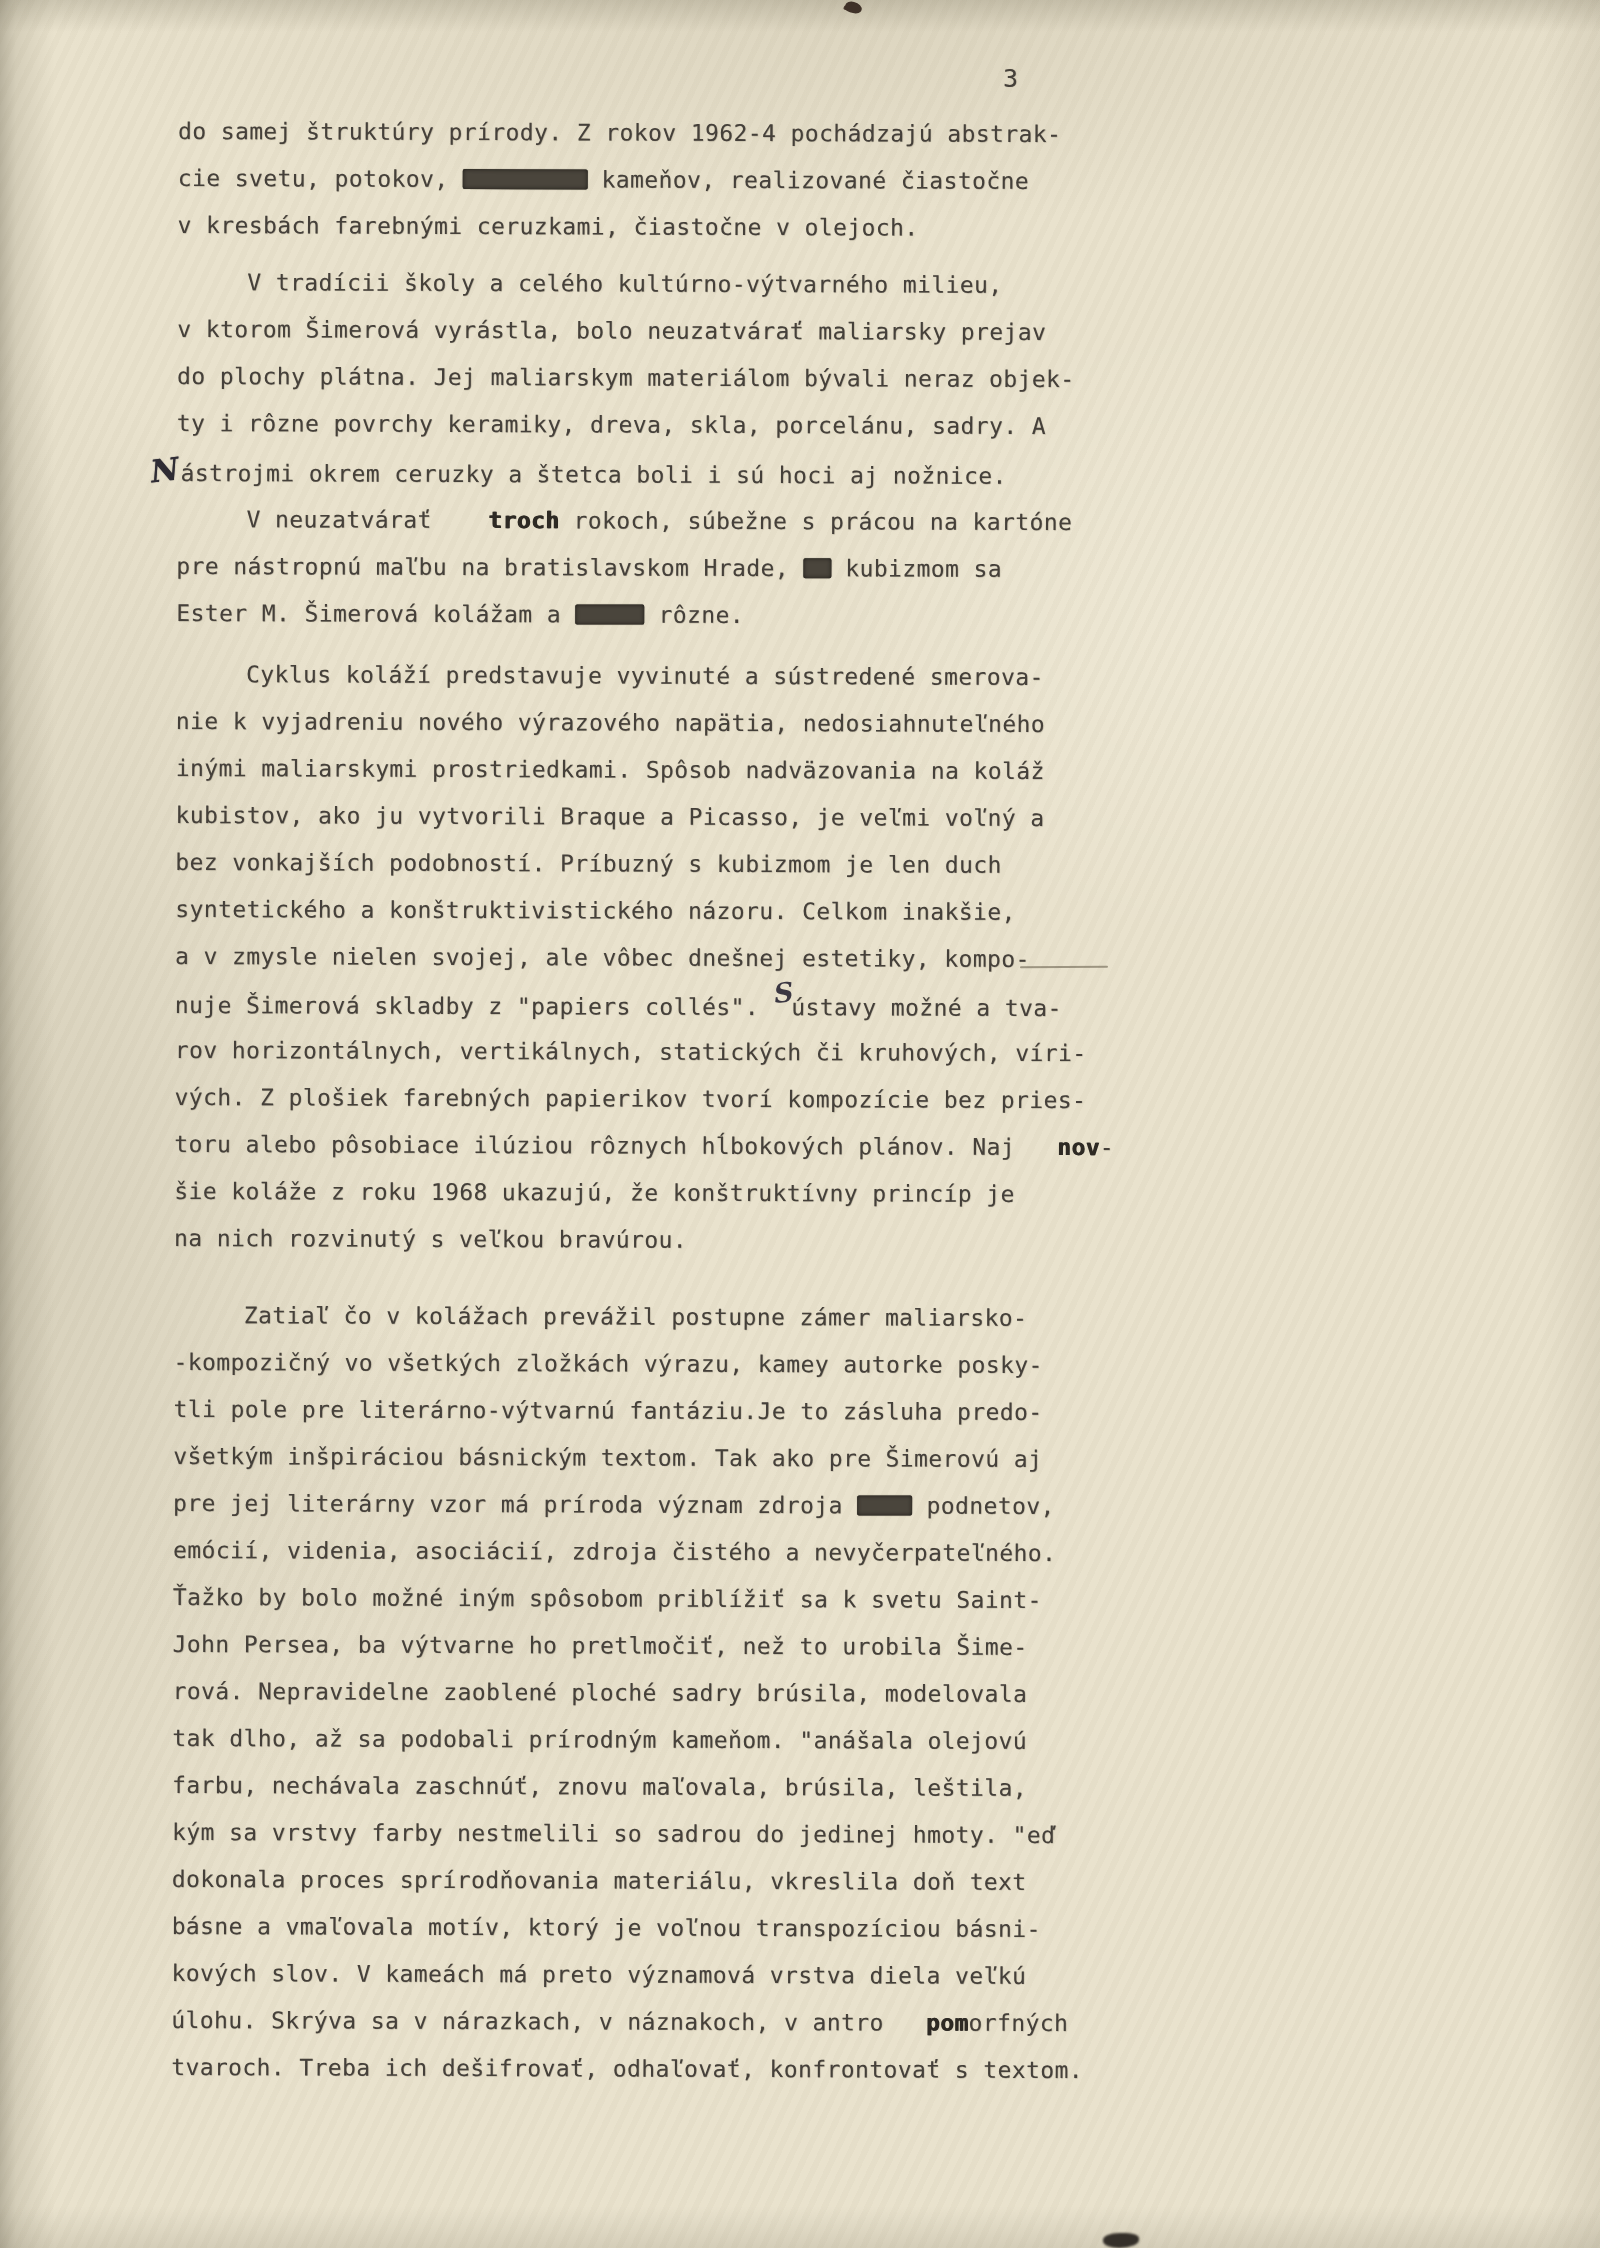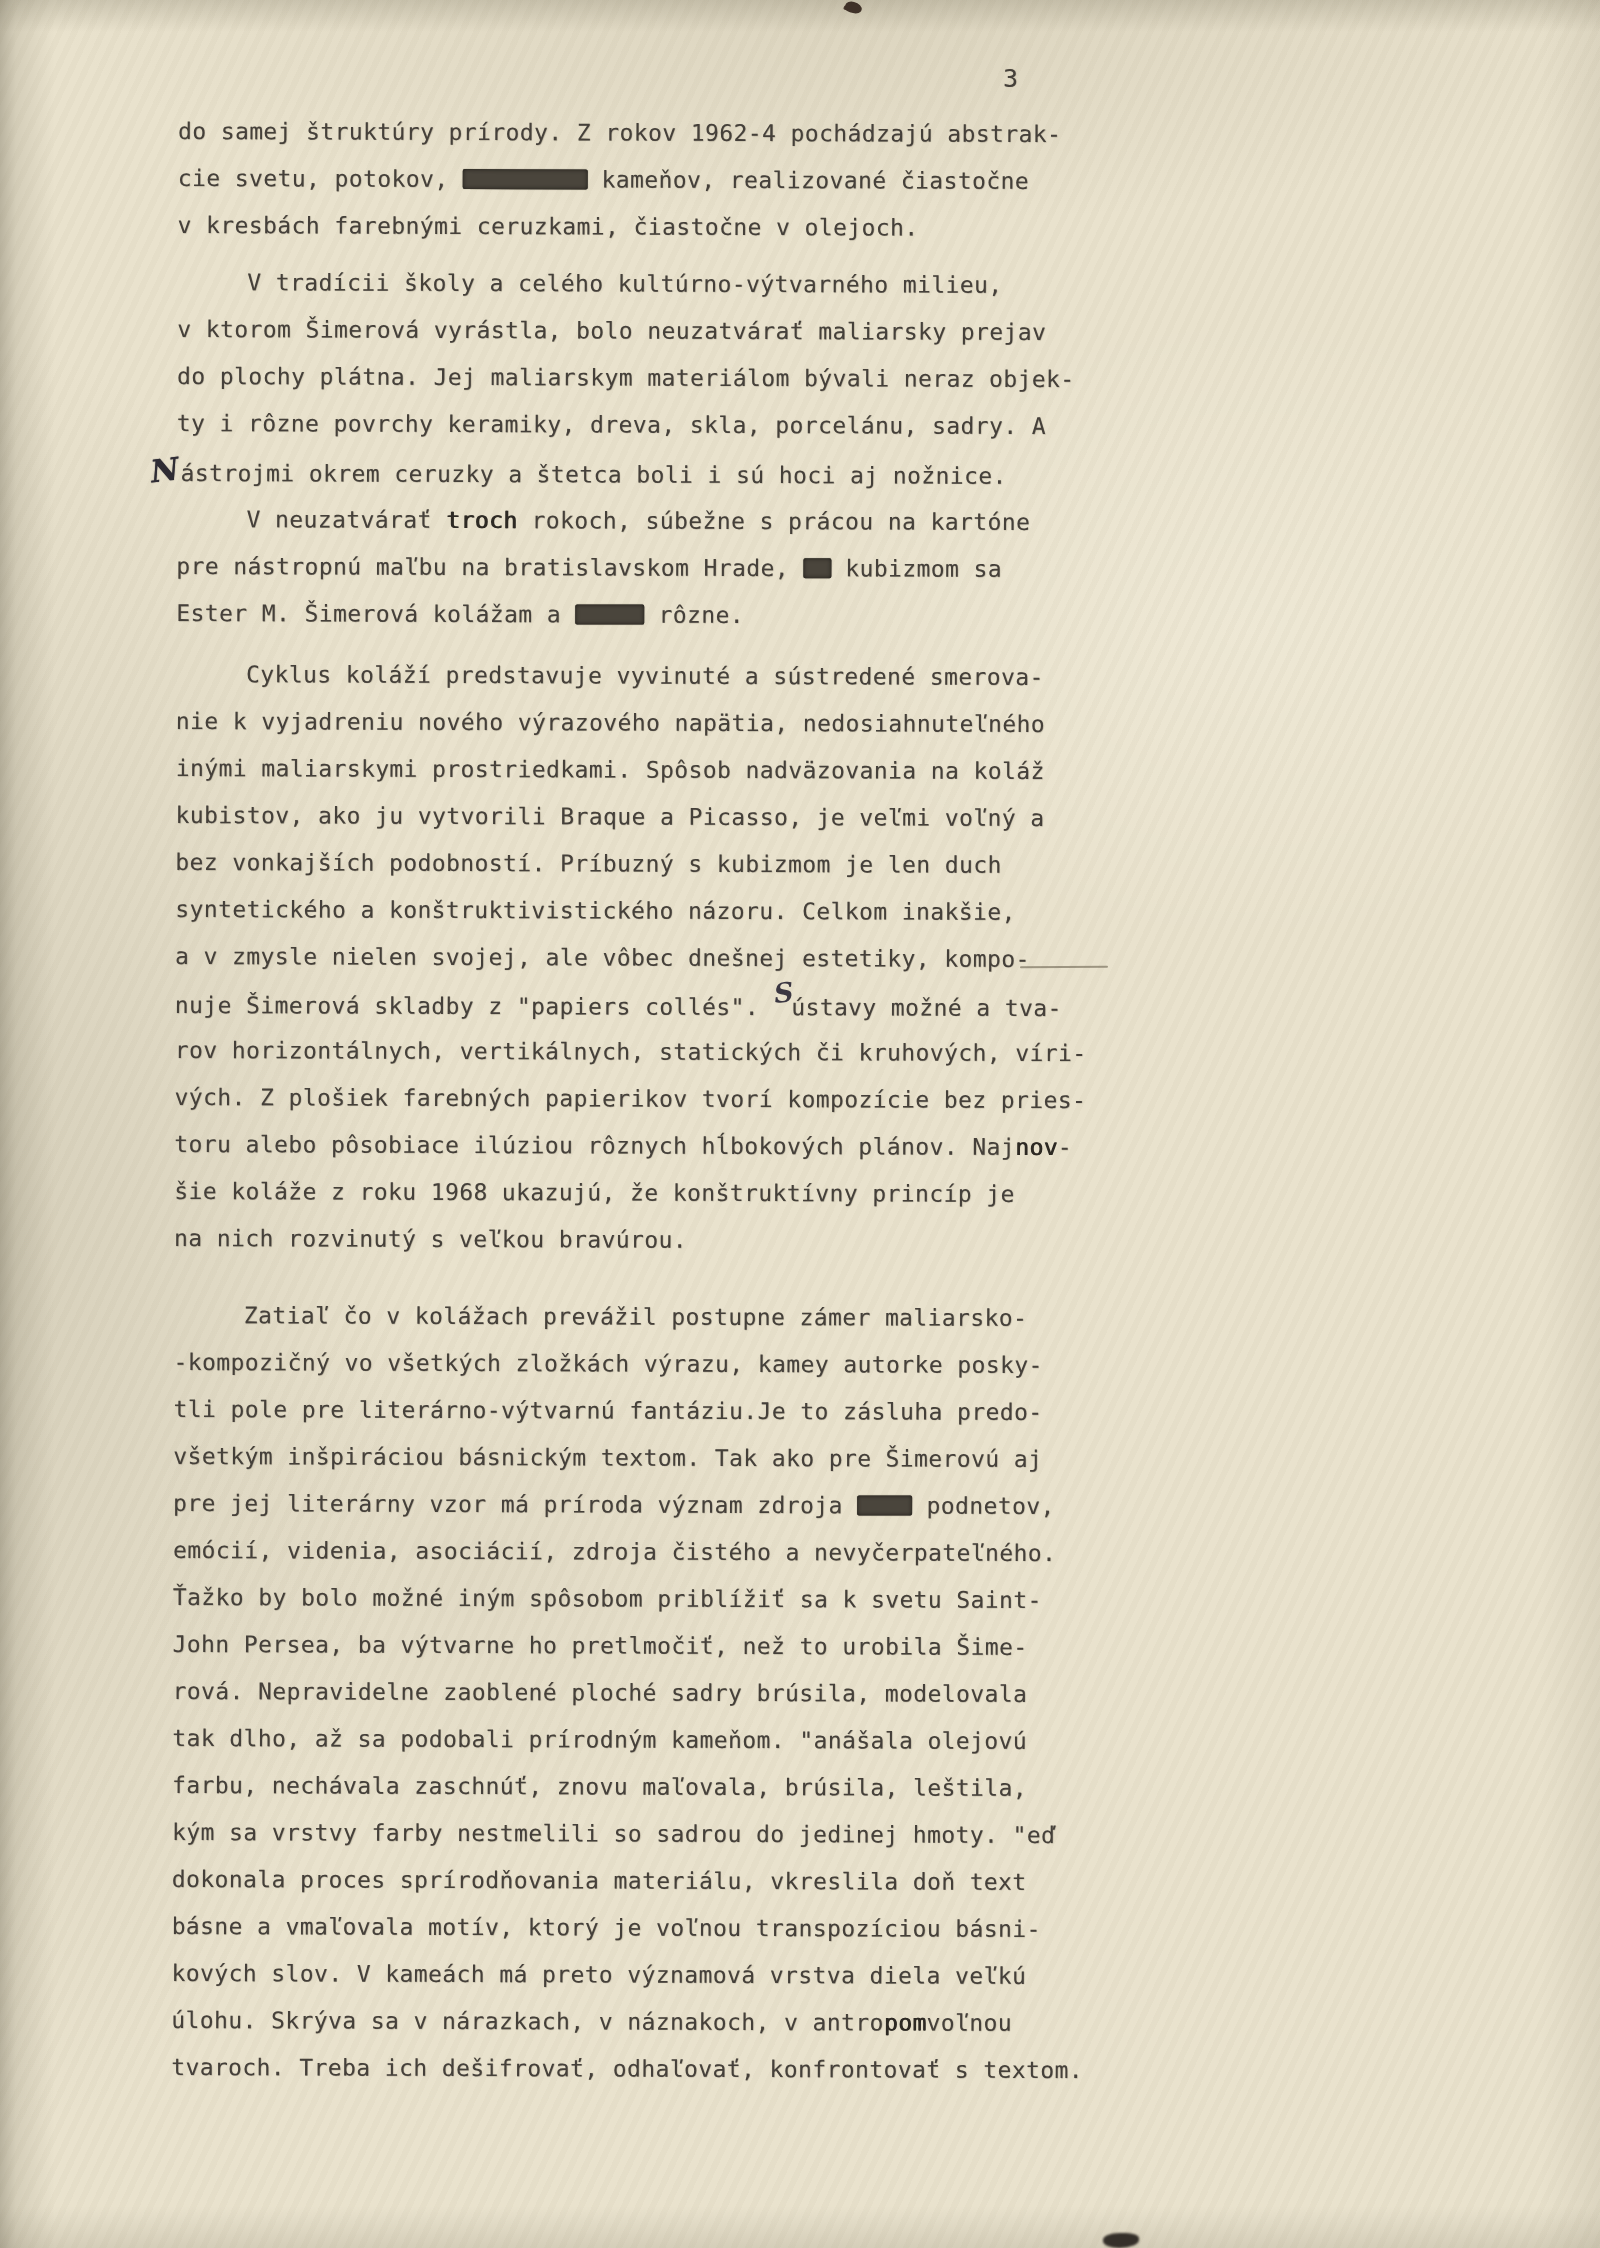--- a/index.html
+++ b/index.html
@@ -40,22 +40,23 @@
     text-shadow:0.5px 0.4px 0.7px rgba(60,52,40,0.35);
   }
   .line{height:47px;white-space:pre;}
   .line.indent{padding-left:70px;}
   .redaction{
     display:inline-block;height:20px;border-radius:2px;
     background:#4a453c;vertical-align:-2px;
     box-shadow:inset 0 0 4px rgba(20,18,14,0.85), 0 0 1px rgba(40,36,30,0.6);
   }
   .overstrike{
-    font-weight:normal;color:#2e2a24;
+    font-weight:bold;color:#2e2a24;
     text-shadow:0.9px 0 0 #2e2a24;
+    margin-left:42px;
   }
   .hand-insert{
     display:inline-block;
     font-family:"DejaVu Serif","Liberation Serif",serif;
     font-style:italic;font-weight:bold;font-size:27px;
     color:#3b3742;text-shadow:none;
     transform:translateY(-13px) rotate(-6deg);
     margin:0 -3px 0 1px;
   }
   .hand-over{
@@ -132,19 +133,19 @@
         <div class="line"><span class="seg">emócií, videnia, asociácií, zdroja čistého a nevyčerpateľného.</span></div>
         <div class="line"><span class="seg">Ťažko by bolo možné iným spôsobom priblížiť sa k svetu Saint-</span></div>
         <div class="line"><span class="seg">John Persea, ba výtvarne ho pretlmočiť, než to urobila Šime-</span></div>
         <div class="line"><span class="seg">rová. Nepravidelne zaoblené ploché sadry brúsila, modelovala</span></div>
         <div class="line"><span class="seg">tak dlho, až sa podobali prírodným kameňom. "anášala olejovú</span></div>
         <div class="line"><span class="seg">farbu, nechávala zaschnúť, znovu maľovala, brúsila, leštila,</span></div>
         <div class="line"><span class="seg">kým sa vrstvy farby nestmelili so sadrou do jedinej hmoty. "eď</span></div>
         <div class="line"><span class="seg">dokonala proces sprírodňovania materiálu, vkreslila doň text</span></div>
         <div class="line"><span class="seg">básne a vmaľovala motív, ktorý je voľnou transpozíciou básni-</span></div>
         <div class="line"><span class="seg">kových slov. V kameách má preto významová vrstva diela veľkú</span></div>
-        <div class="line"><span class="seg">úlohu. Skrýva sa v nárazkach, v náznakoch, v antro</span><span class="overstrike">pom</span><span class="seg">voľnou</span></div>
+        <div class="line"><span class="seg">úlohu. Skrýva sa v nárazkach, v náznakoch, v antro</span><span class="overstrike">pom</span><span class="seg">orfných</span></div>
         <div class="line"><span class="seg">tvaroch. Treba ich dešifrovať, odhaľovať, konfrontovať s textom.</span></div>
       </div>
     </div>
   <div class="pencil-line"></div>
   <div class="smudge-bottom"></div>
 </div>
 
 </body></html>

